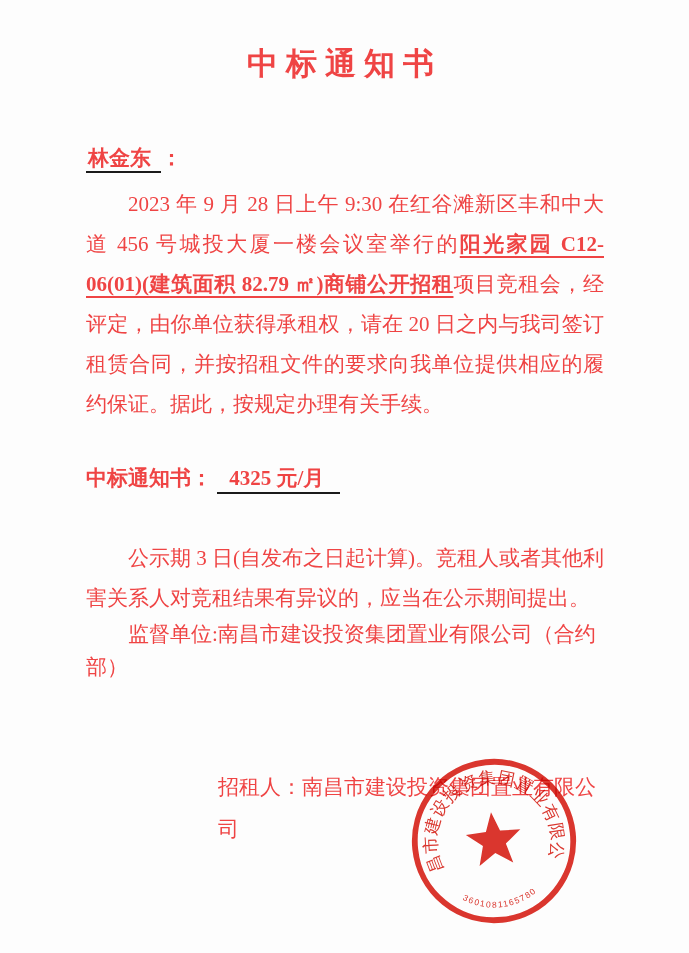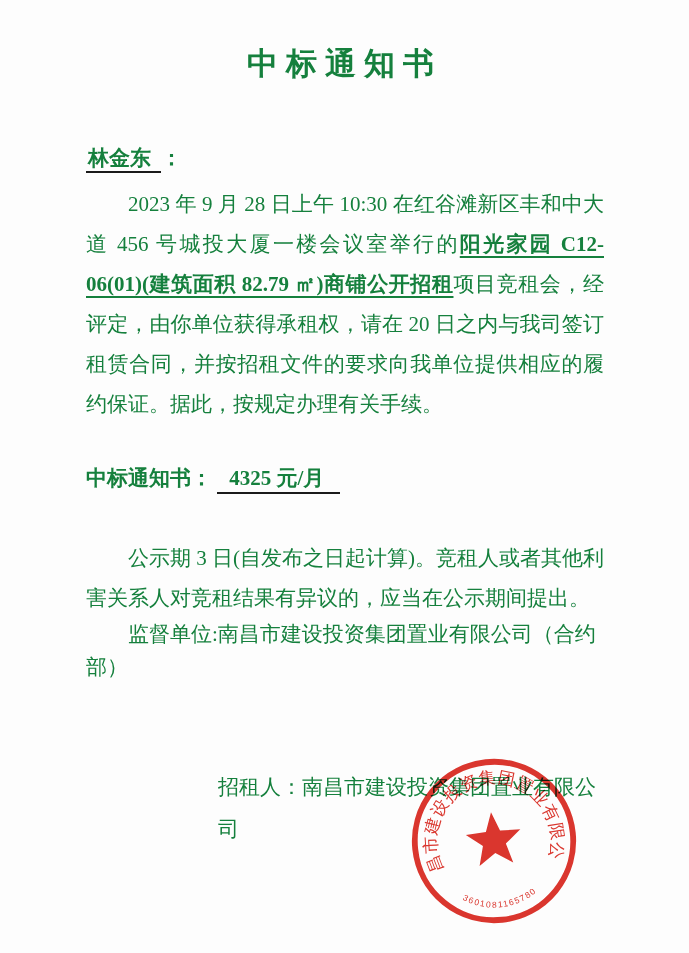--- a/index.html
+++ b/index.html
@@ -2,21 +2,21 @@
 <html><head>
 <meta charset="utf-8">
 <style>
   html,body { margin:0; padding:0; background:#e8e8e8; }
   .page {
     position:relative;
     width:689px; height:953px;
     margin:0 auto;
     background:#fdfdfd;
     font-family:"Liberation Serif","DejaVu Serif",serif;
-    color:#15803d;
+    color:#ef4444;
     overflow:hidden;
     box-sizing:border-box;
   }
   .title {
     padding-top:46px;
     text-align:center;
     font-size:31px;
     font-weight:bold;
     letter-spacing:8px;
     line-height:36px;
@@ -88,21 +88,21 @@
 
   <div class="title">中标通知书</div>
 
   <div class="content">
 
     <div class="recipient">
       <span class="name">林金东</span><span>：</span>
     </div>
 
     <p class="para para1">
-      <span>2023 年 9 月 28 日上午 10:30 在红谷滩新区丰和中大道 456 号城投大厦一楼会议室举行的</span><span class="hl">阳光家园 C12-06(01)(建筑面积 82.79 ㎡)商铺公开招租</span><span>项目竞租会，经评定，由你单位获得承租权，请在 20 日之内与我司签订租赁合同，并按招租文件的要求向我单位提供相应的履约保证。据此，按规定办理有关手续。</span>
+      <span>2023 年 9 月 28 日上午 9:30 在红谷滩新区丰和中大道 456 号城投大厦一楼会议室举行的</span><span class="hl">阳光家园 C12-06(01)(建筑面积 82.79 ㎡)商铺公开招租</span><span>项目竞租会，经评定，由你单位获得承租权，请在 20 日之内与我司签订租赁合同，并按招租文件的要求向我单位提供相应的履约保证。据此，按规定办理有关手续。</span>
     </p>
 
     <div class="result">
       <span>中标通知书：</span>
       <span class="value">4325 元/月</span>
     </div>
 
     <div class="notice-block">
       <p class="para">公示期 3 日(自发布之日起计算)。竞租人或者其他利害关系人对竞租结果有异议的，应当在公示期间提出。</p>
       <p class="indent-line">监督单位:南昌市建设投资集团置业有限公司（合约部）</p>

